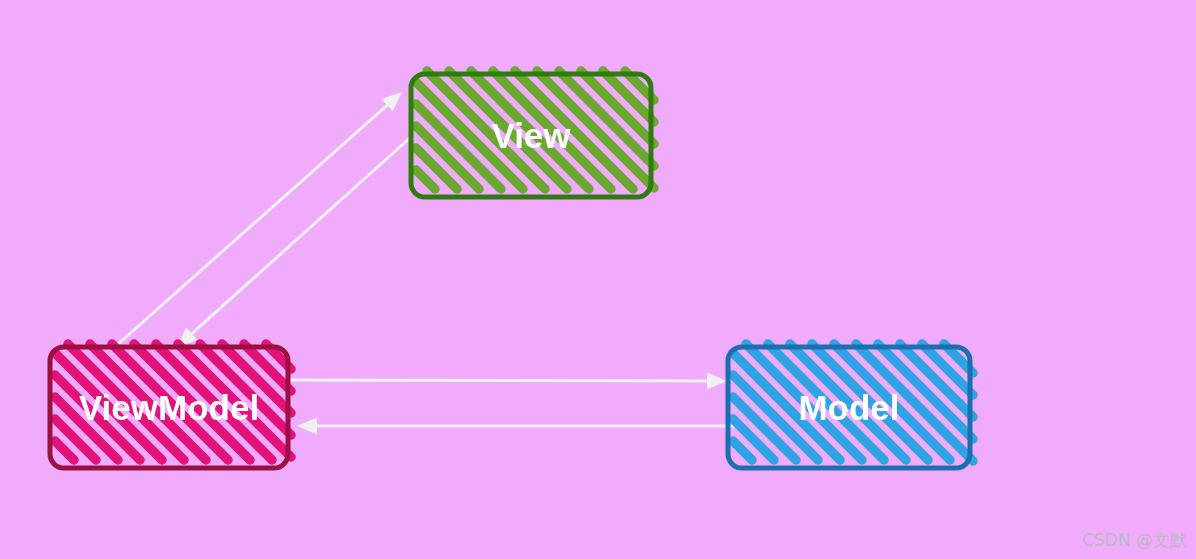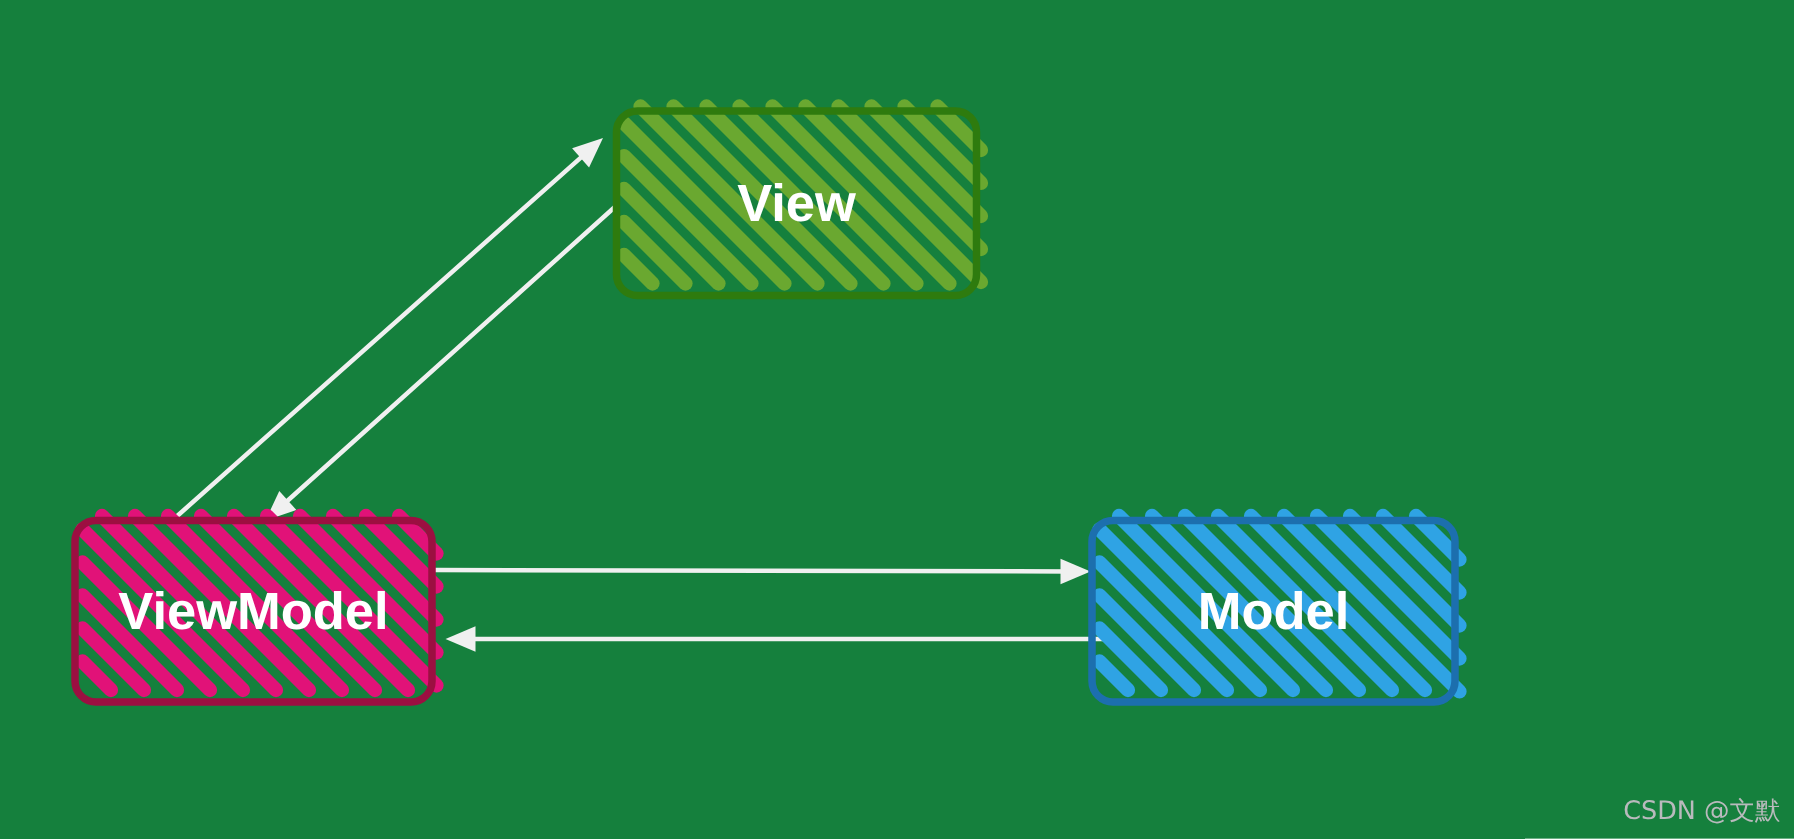--- a/index.html
+++ b/index.html
@@ -27,21 +27,21 @@
     font-family: "DejaVu Sans", "Liberation Sans", sans-serif;
     font-size: 17px;
   }
   .node {
     cursor: pointer;
   }
 </style>
 </head>
 <body>
 
-<div class="stage" style="background: #15803d;">
+<div class="stage" style="background: #f0abfc;">
   <svg class="diagram" width="1196" height="559" viewBox="0 0 1196 559" xmlns="http://www.w3.org/2000/svg">
 
     <g>
         <line x1="117" y1="345" x2="391.53019130472273" y2="101.29425122773733" stroke="#f0f0f0" stroke-width="3" stroke-linecap="round"></line>
         <polygon points="402.0,92.0 392.7,111.6 381.4,98.9" fill="#f0f0f0"></polygon>
       </g>
     <g>
         <line x1="411" y1="137" x2="187.4193919717252" y2="337.6492636151184" stroke="#f0f0f0" stroke-width="3" stroke-linecap="round"></line>
         <polygon points="177.0,347.0 186.2,327.3 197.6,340.0" fill="#f0f0f0"></polygon>
       </g>

